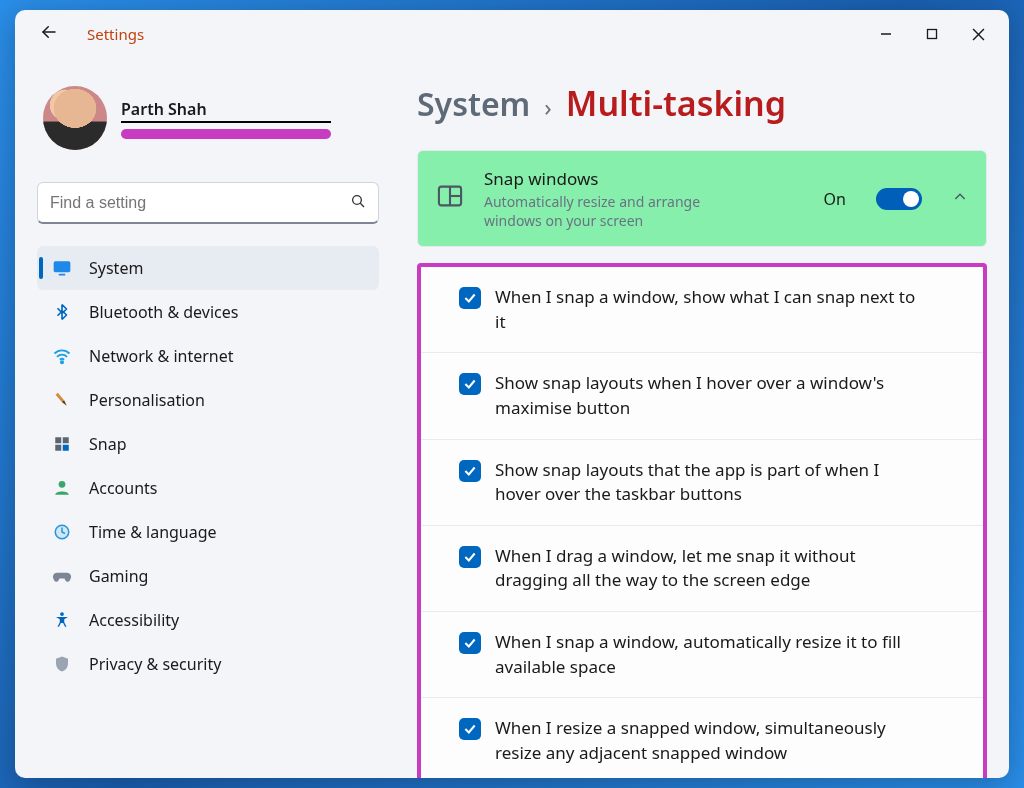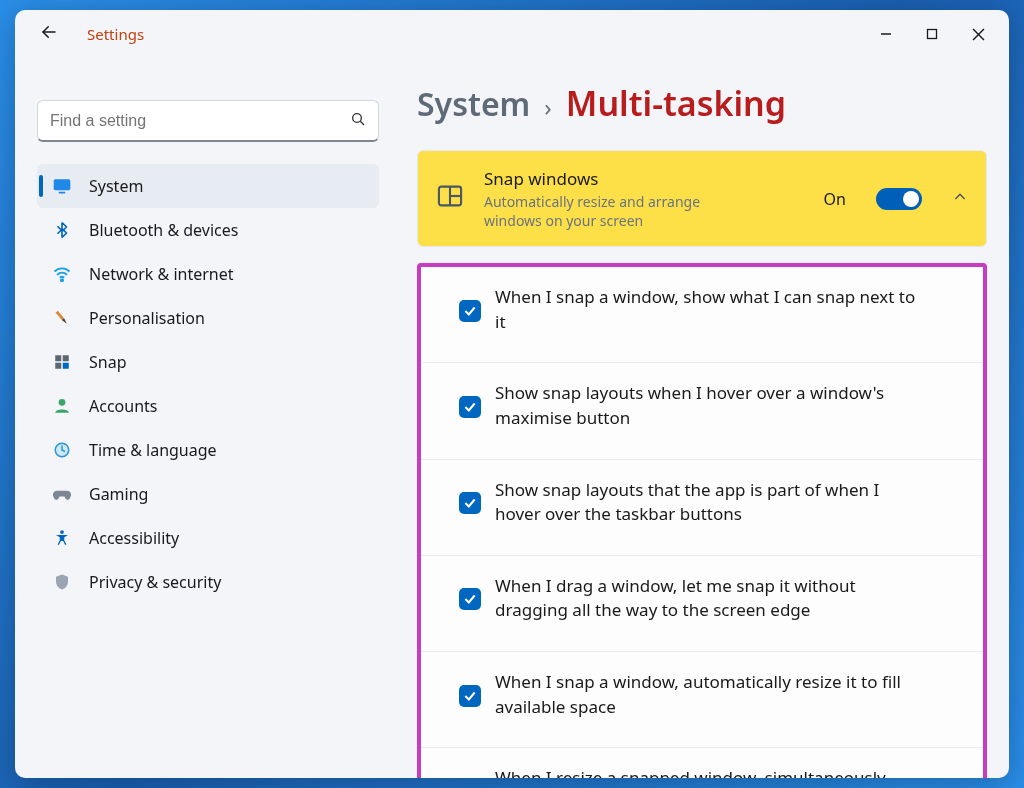--- a/index.html
+++ b/index.html
@@ -65,43 +65,43 @@
   background:#0067c0; border-radius:3px;
 }
 .main {
   flex:1; padding: 22px 22px 0 22px; overflow:auto;
 }
 .breadcrumb { display:flex; align-items:baseline; gap: 14px; margin-bottom: 24px;}
 .bc-parent { font-size: 32px; font-weight:600; color:#5f6a78; }
 .bc-sep { font-size: 24px; color:#6b7380; }
 .bc-current { font-size: 34px; font-weight:600; color:#b91c1c; }
 .card {
-  background:#fde047; border:1px solid #e5e8ee; border-radius:6px;
+  background:#86efac; border:1px solid #e5e8ee; border-radius:6px;
   padding: 16px 18px; display:flex; align-items:center; gap: 18px;
 }
 .card .cicon { width:30px; color:#4d5663; }
 .card .ctext { flex:1; }
 .card .ctitle { font-size:17px; color:#1a1a1a; }
 .card .cdesc { font-size:14px; color:#6a7382; margin-top:2px; max-width: 220px;}
 .toggle-label { font-size:16px; color:#1a1a1a; margin-right:12px;}
 .toggle {
   width:46px; height:22px; background:#005fb8; border-radius:12px; position:relative; cursor:pointer;
 }
 .toggle::after{
   content:""; position:absolute; right:3px; top:3px; width:16px; height:16px;
   background:#fff; border-radius:50%;
 }
 .expand { margin-left:12px; color:#4d5663; cursor:pointer; font-size:14px;}
 .options-box {
   margin-top: 16px; border: 4px solid #c83cc2; border-radius:4px;
   background:#fdfdfe;
 }
 .opt {
-  display:flex; align-items:center; gap: 14px;
-  padding: 18px 20px 28px 38px; border-bottom:1px solid #e7eaf0;
+  display:flex; align-items:flex-start; gap: 14px;
+  padding: 18px 20px 18px 38px; border-bottom:1px solid #e7eaf0;
   font-size:17px; color:#1a1a1a;
 }
 .opt:last-child { border-bottom:none; }
 .chk {
   width:22px; height:22px; background:#0067c0; border-radius:5px; flex-shrink:0;
   display:flex; align-items:center; justify-content:center; color:#fff; margin-top:2px;
   cursor:pointer;
 }
 .chk svg { width:14px; height:14px; }
 .opt-label { line-height:1.45; max-width: 430px;}
@@ -136,20 +136,27 @@
     <div class="winbtn">
       <svg width="13" height="13" viewBox="0 0 12 12">
           <line x1="1" y1="1" x2="11" y2="11" stroke="#1a1a1a" stroke-width="1.3"></line>
           <line x1="11" y1="1" x2="1" y2="11" stroke="#1a1a1a" stroke-width="1.3"></line>
         </svg>
     </div>
   </div>
 
   <div class="body">
     <aside class="sidebar">
+      <div class="profile">
+        <div class="avatar"></div>
+        <div>
+          <div class="profile-name">Parth Shah</div>
+          <div class="redact"></div>
+        </div>
+      </div>
 
       <div class="searchbox">
         <input placeholder="Find a setting" style="">
         <span class="sicon">
           <svg width="16" height="16" viewBox="0 0 24 24" fill="none" stroke="#333" stroke-width="2">
               <circle cx="10.5" cy="10.5" r="6.5"></circle>
               <line x1="21" y1="21" x2="15.5" y2="15.5"></line>
             </svg>
         </span>
       </div>

